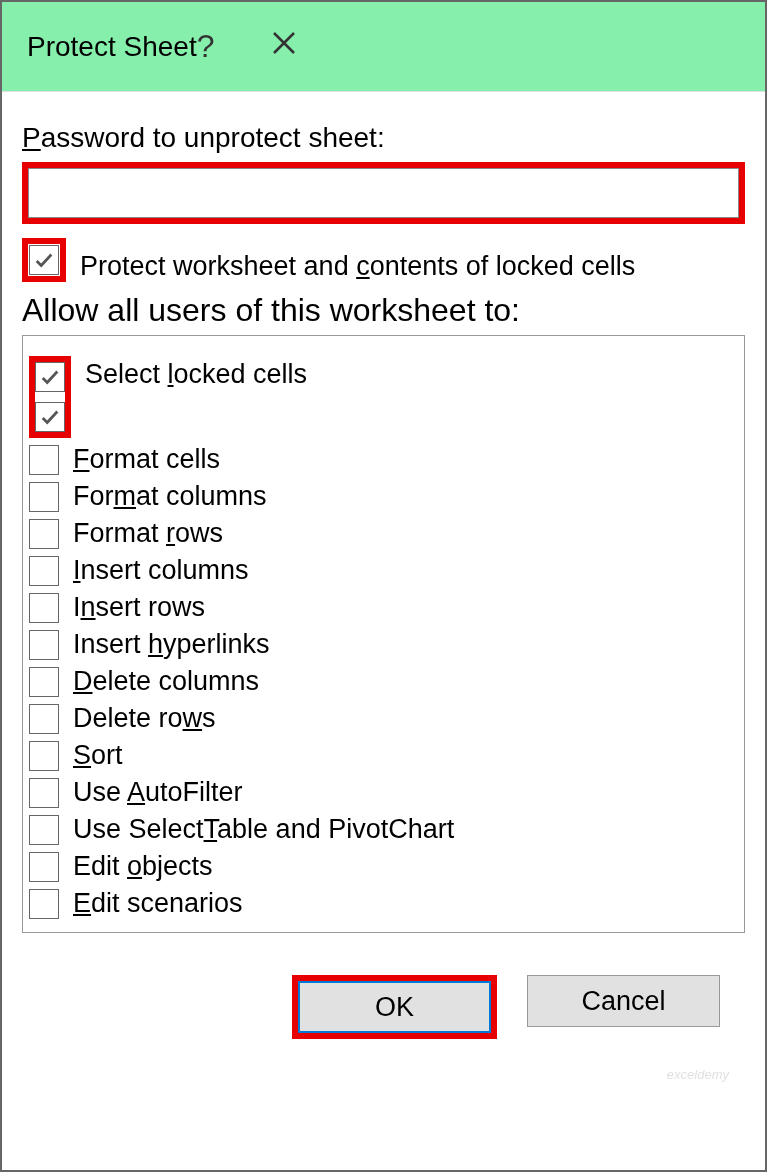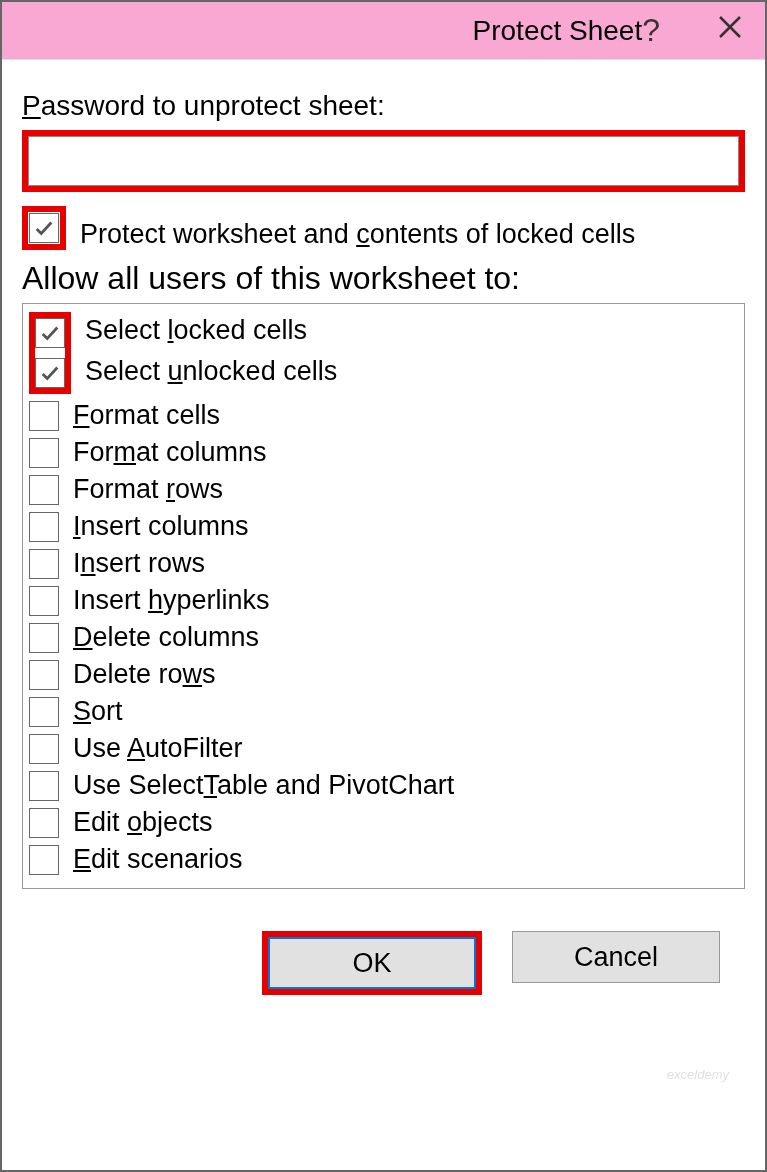--- a/index.html
+++ b/index.html
@@ -9,23 +9,23 @@
     font-family: "Segoe UI", Tahoma, sans-serif;
     background: #fff;
     width: 767px;
     height: 1172px;
     overflow: hidden;
     border: 2px solid #666;
   }
   .titlebar {
     display: flex;
     align-items: center;
-    justify-content: flex-end;
-    background: #f9a8d4;
-    height: 58px;
+    justify-content: flex-start;
+    background: #86efac;
+    height: 90px;
     padding: 0 20px 0 25px;
     border-bottom: 1px solid #e0e0e0;
   }
   .title {
     font-size: 28px;
     color: #000;
   }
   .titlebar-buttons {
     display: flex;
     gap: 55px;
@@ -89,21 +89,21 @@
   .protect-label { font-size: 27px; color: #000; }
   .allow-label {
     font-size: 32px;
     color: #000;
     margin-top: 10px;
     margin-bottom: 6px;
   }
   .options-box {
     border: 1.5px solid #999;
     background: #fff;
-    padding: 8px 6px 10px 6px;
+    padding: 20px 6px 10px 6px;
   }
   .opt-row {
     display: flex;
     align-items: center;
     gap: 14px;
     padding: 3px 0;
   }
   .opt-label {
     font-size: 27px;
     color: #000;
@@ -132,21 +132,21 @@
     margin-bottom: 3px;
   }
   .button-row {
     display: flex;
     justify-content: flex-end;
     gap: 30px;
     padding: 20px 25px 0 0;
     margin-top: 22px;
   }
   .btn {
-    width: 208px;
+    width: 193px;
     height: 52px;
     font-size: 27px;
     background: #e1e1e1;
     border: 1.5px solid #999;
     cursor: pointer;
     display: flex;
     align-items: center;
     justify-content: center;
   }
   .btn-primary {
@@ -216,23 +216,20 @@
             <svg viewBox="0 0 24 24">
                 <polyline points="4,13 9,18 20,6" fill="none" stroke="#555" stroke-width="3"></polyline>
               </svg>
           </span>
         </span>
       </span>
       <span class="stacked-labels">
         <span class="opt-label">
           <span>Select </span><span class="underline">l</span><span>ocked cells</span>
         </span>
-        <span class="opt-label">
-          <span>Select </span><span class="underline">u</span><span>nlocked cells</span>
-        </span>
       </span>
     </div>
 
     <div id="rest-options">
         <div class="opt-row">
           <span class="checkbox"></span>
           <span class="opt-label"><span></span><span class="underline">F</span><span>ormat cells</span></span>
         </div>
         <div class="opt-row">
           <span class="checkbox"></span>

